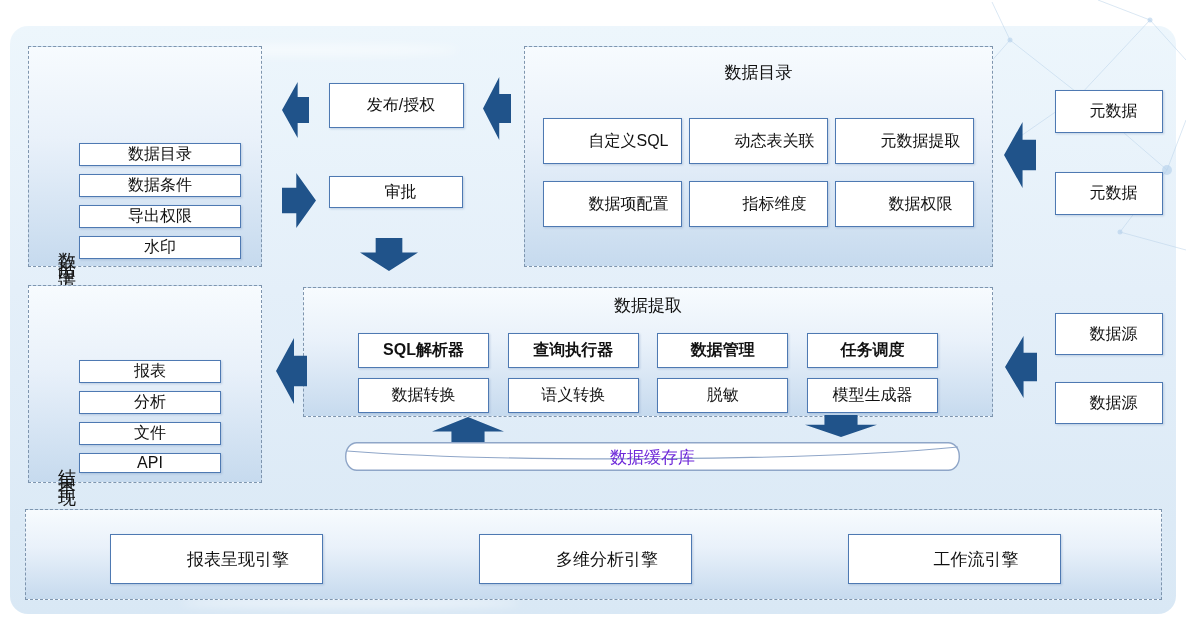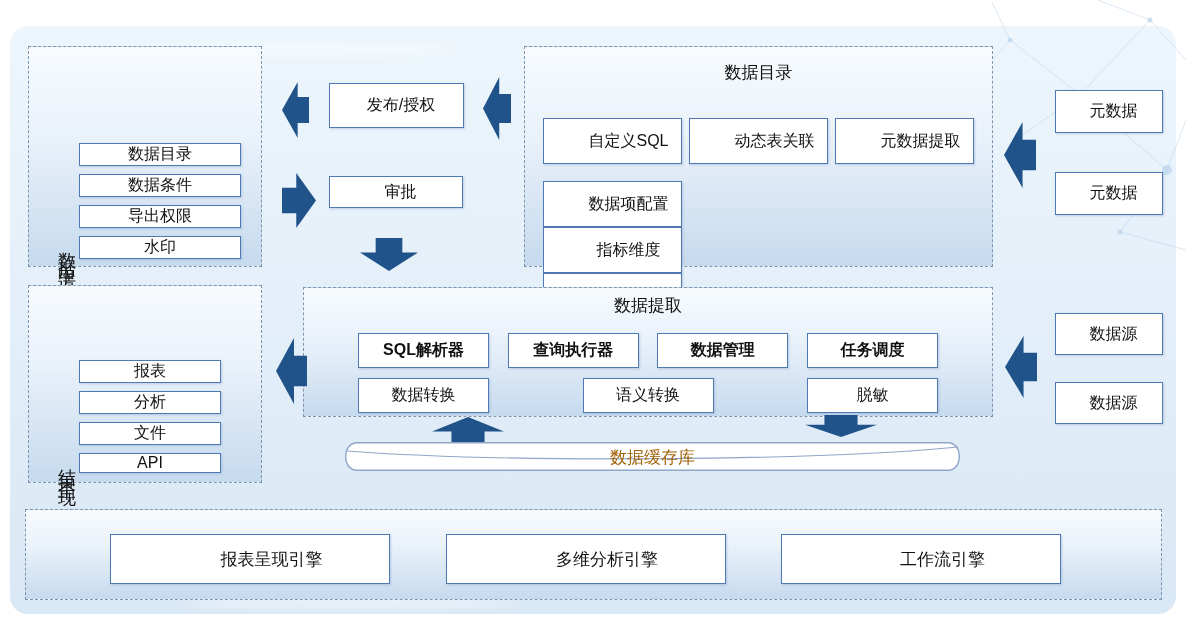--- a/index.html
+++ b/index.html
@@ -55,27 +55,27 @@
   .b-meta2{left:1055px;top:172px;width:108px;height:43px;}
   .b-src1{left:1055px;top:313px;width:108px;height:42px;}
   .b-src2{left:1055px;top:382px;width:108px;height:42px;}
   
   .gtitle{text-align:center;font-size:17px;color:#111;}
   .g-catalog .gtitle{margin-top:14px;line-height:24px;}
   .g-extract .gtitle{margin-top:6px;line-height:24px;}
   .grow{display:flex;justify-content:space-between;box-sizing:border-box;}
   .g-catalog .grow{padding:0 18px;}
   .g-catalog .grow.r1{margin-top:33px;}
-  .g-catalog .grow.r2{margin-top:17px;flex-direction:column;}
+  .g-catalog .grow.r2{margin-top:17px;}
   .g-catalog .grow .box{width:139px;height:46px;padding-left:32px;}
   .g-extract .grow{padding:0 54px;}
   .g-extract .grow.r1{margin-top:15px;font-weight:bold;}
   .g-extract .grow.r2{margin-top:10px;}
   .g-extract .grow .box{width:131px;height:35px;}
-  .g-engines .box{width:280px;height:50px;font-size:17px;padding-left:43px;}
+  .g-engines .box{width:213px;height:50px;font-size:17px;padding-left:43px;}
   
   .arr{position:absolute;background:#20538a;}
   .a-left{clip-path:polygon(0 50%,58% 0,58% 27%,100% 27%,100% 73%,58% 73%,58% 100%);}
   .a-right{clip-path:polygon(100% 50%,42% 0,42% 27%,0 27%,0 73%,42% 73%,42% 100%);}
   .a-down{clip-path:polygon(50% 100%,0 44%,27% 44%,27% 0,73% 0,73% 44%,100% 44%);}
   .a-up{clip-path:polygon(50% 0,0 56%,27% 56%,27% 100%,73% 100%,73% 56%,100% 56%);}
   .ar1{left:282px;top:82px;width:27px;height:56px;}
   .ar2{left:483px;top:77px;width:28px;height:63px;}
   .ar3{left:282px;top:173px;width:34px;height:55px;}
   .ar4{left:360px;top:238px;width:58px;height:33px;}
@@ -83,21 +83,21 @@
   .ar6{left:276px;top:338px;width:31px;height:66px;}
   .ar7{left:1005px;top:336px;width:32px;height:62px;}
   .ar8{left:432px;top:417px;width:72px;height:26px;}
   .ar9{left:805px;top:415px;width:72px;height:22px;}
   
   .cylinder{position:absolute;left:345px;top:442px;width:615px;height:29px;}
   .cylinder svg{position:absolute;left:0;top:0;}
   .cylinder .clabel{
     position:absolute;left:0;top:2px;width:100%;height:27px;
     display:flex;align-items:center;justify-content:center;
-    font-size:17px;color:#a16207;
+    font-size:17px;color:#6d28d9;
   }
 </style>
 </head>
 <body>
 
 <div class="panel"></div>
 <div class="streak s1"></div>
 <div class="streak s2"></div>
 <div class="streak s3"></div>
 
@@ -158,20 +158,21 @@
   <div class="grow r1">
     <div class="box">SQL解析器</div>
     <div class="box">查询执行器</div>
     <div class="box">数据管理</div>
     <div class="box">任务调度</div>
   </div>
   <div class="grow r2">
     <div class="box">数据转换</div>
     <div class="box">语义转换</div>
     <div class="box">脱敏</div>
+    <div class="box">模型生成器</div>
   </div>
 </div>
 
 <div class="group g-results">
   <div class="vlabel">结果呈现</div>
   <div class="vcol">
     <div class="box">报表</div>
     <div class="box">分析</div>
     <div class="box">文件</div>
     <div class="box">API</div>

